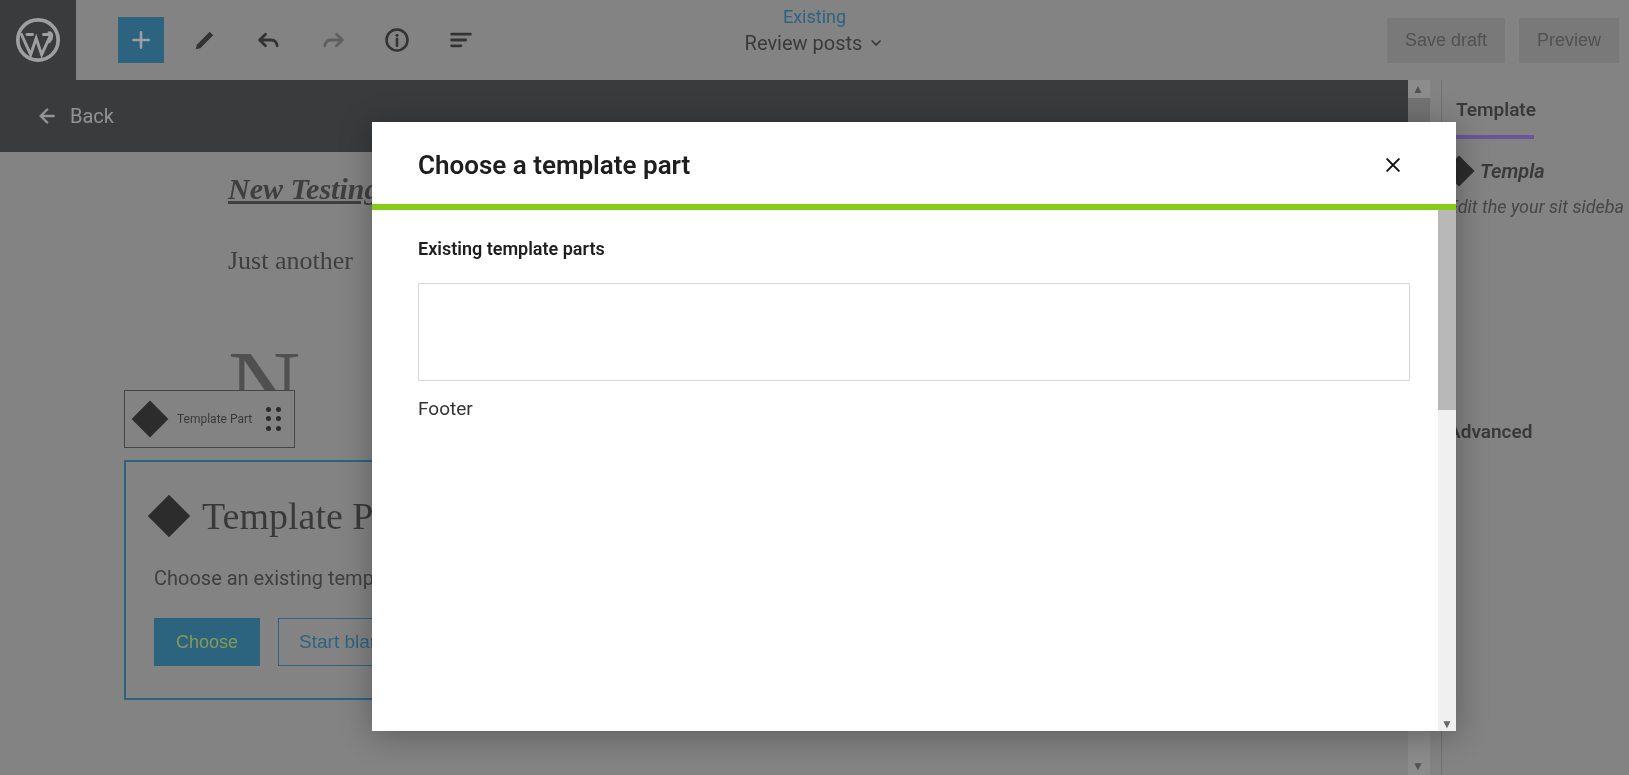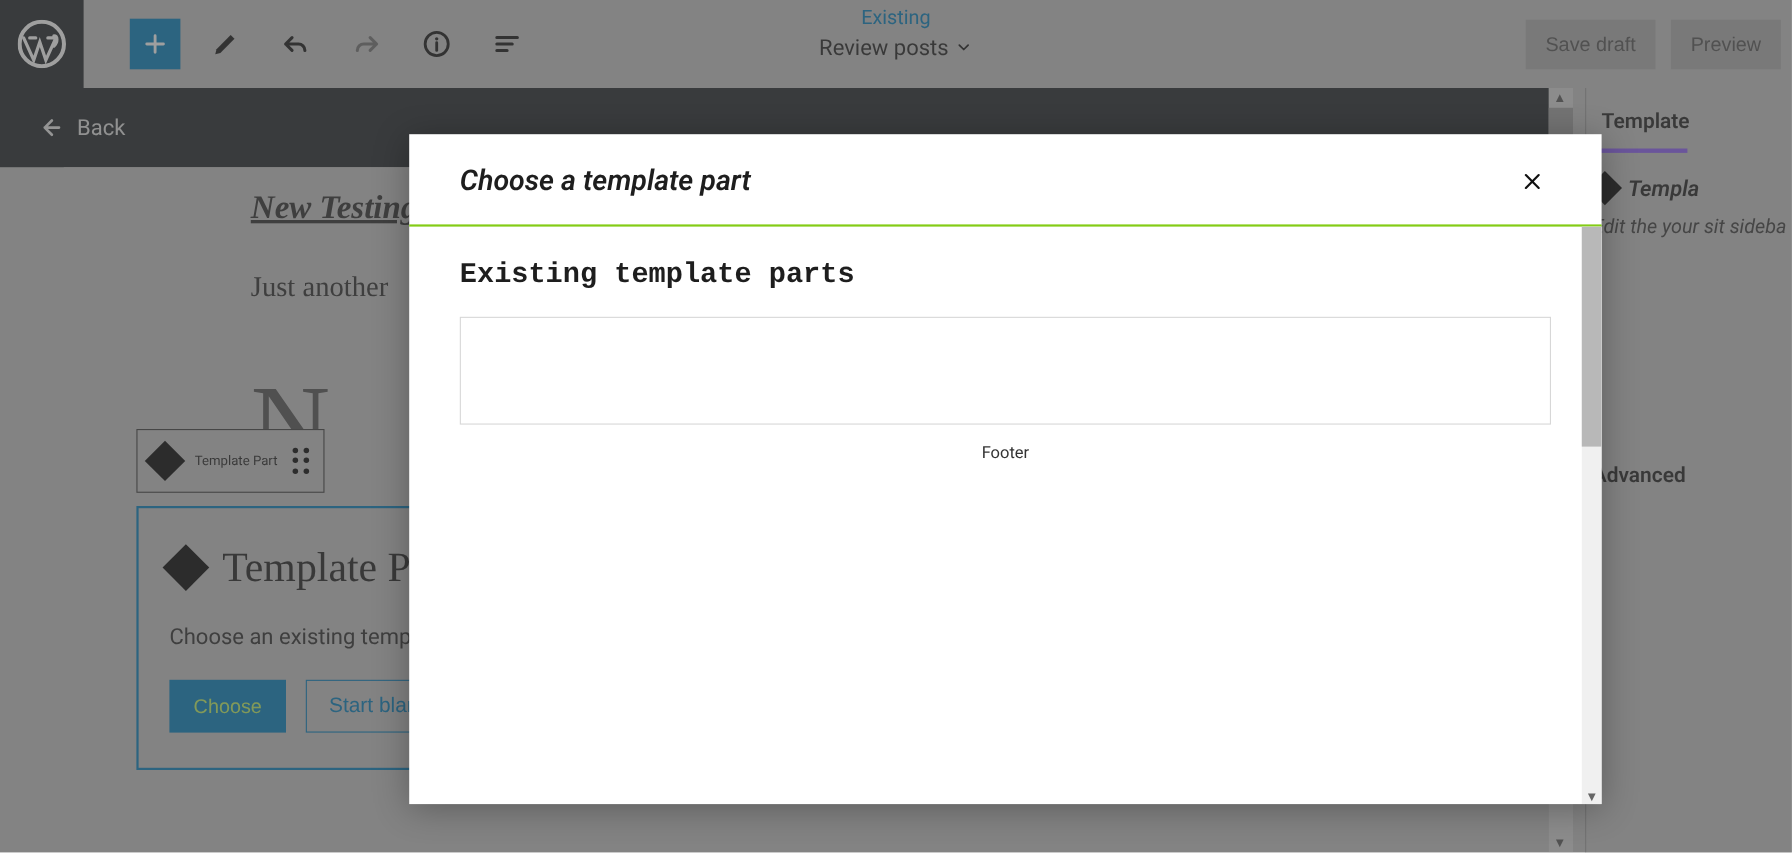--- a/index.html
+++ b/index.html
@@ -147,36 +147,35 @@
     position:absolute;
     top:122px; left:372px;
     width:1084px; height:609px;
     background:#fff;
     display:flex; flex-direction:column;
     box-shadow:0 4px 30px rgba(0,0,0,0.3);
   }
   .modal-header {
     display:flex; align-items:center; justify-content:space-between;
     padding: 26px 46px 22px 46px;
-    border-bottom:2px solid #84cc16;
-    font-style:italic;
+    border-bottom:6px solid #84cc16;
   }
   .modal-title { font-size:26px; font-weight:600; }
   .close-btn { width:34px; height:34px; display:flex; align-items:center; justify-content:center; cursor:pointer;}
   .close-btn svg { width:20px; height:20px; }
   .modal-body {
     flex:1; overflow:auto; padding: 28px 46px 0 46px;
     position:relative;
   }
-  .section-title { font-size:26px; font-weight:600; margin-bottom:24px;font-family:Liberation Mono, monospace;}
+  .section-title { font-size:18px; font-weight:600; margin-bottom:24px;}
   .tp-card {
     border:1px solid #d7d7d7; height:98px; width:100%;
     margin-bottom:16px;
   }
-  .tp-card-label { text-align:center; font-size:15px; color:#333; margin-bottom:30px;}
+  .tp-card-label { text-align:left; font-size:19px; color:#333; margin-bottom:30px;}
   .header-preview {
     border:1px solid #d7d7d7;
     background:#fff;
     padding:2px;
   }
   .hp-inner {
     background:#000;
     height:261px;
     padding: 60px 48px 0 48px;
     display:flex; justify-content:space-between; align-items:flex-start;

